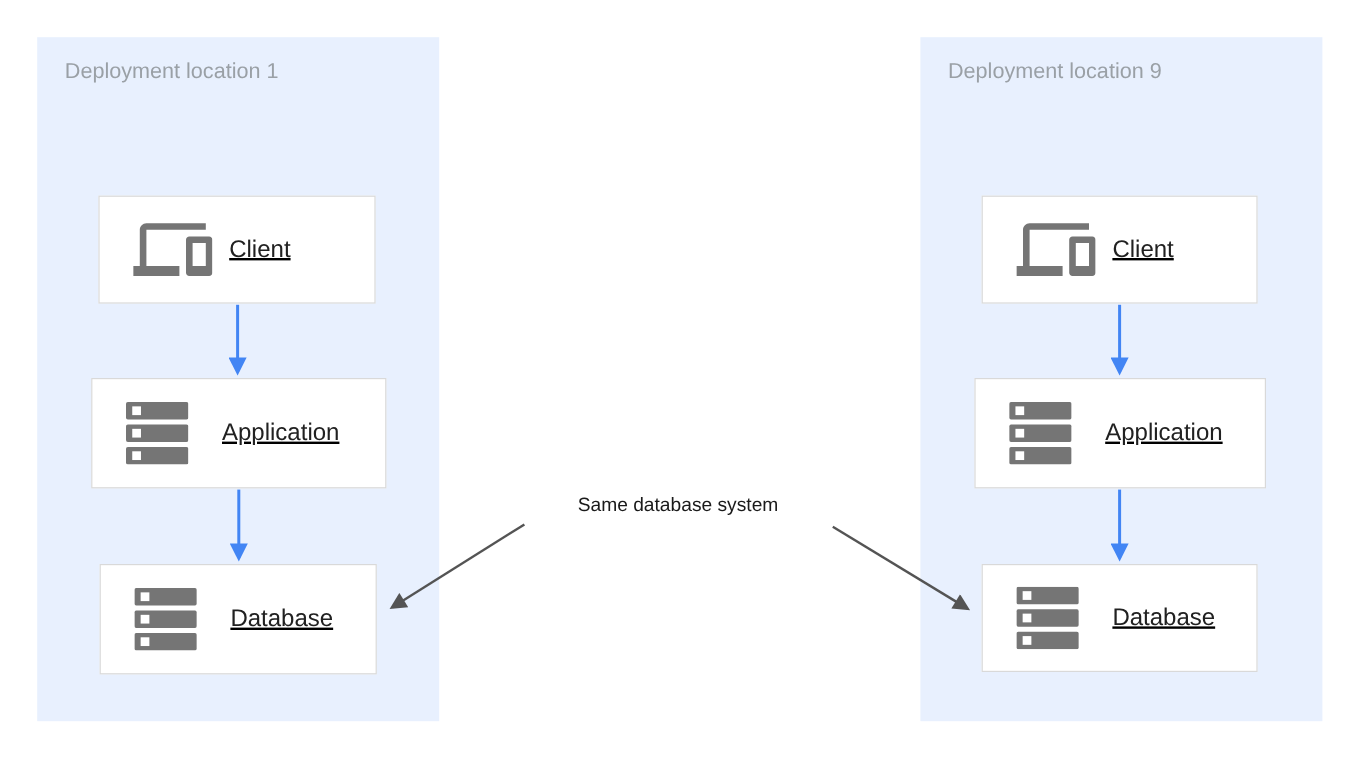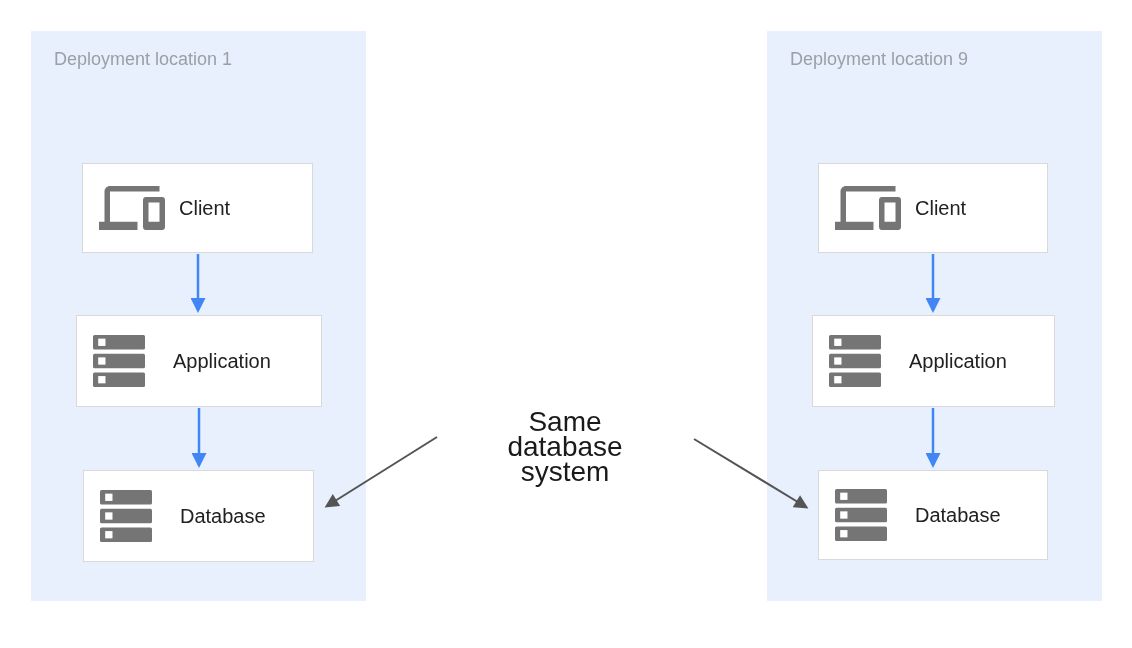--- a/index.html
+++ b/index.html
@@ -44,21 +44,22 @@
     color: var(--region-title);
     white-space: nowrap;
   }
 
   .node {
     position: absolute;
     background: var(--node-bg);
     border: 1px solid var(--node-border);
     display: flex;
     align-items: center;
-    padding-left: 16px;
+    padding-left: 28px;
+    text-decoration: underline;
   }
   
   .node-client-l { left: 82px;  top: 163px; width: 231px; height: 90px; }
   .node-app-l    { left: 76px;  top: 315px; width: 246px; height: 92px; }
   .node-db-l     { left: 83px;  top: 470px; width: 231px; height: 92px; }
   .node-client-r { left: 818px; top: 163px; width: 230px; height: 90px; }
   .node-app-r    { left: 812px; top: 315px; width: 243px; height: 92px; }
   .node-db-r     { left: 818px; top: 470px; width: 230px; height: 90px; }
 
   .icon-slot {
@@ -76,21 +77,21 @@
     margin-left: 8px;
     white-space: nowrap;
   }
 
   .annotation {
     position: absolute;
     left: 475px;
     top: 409px;
     width: 180px;
     text-align: center;
-    font-size: 28px;
+    font-size: 16px;
     line-height: 25px;
     color: var(--annotation-text);
   }
 
   .arrow-layer {
     position: absolute;
     left: 0; top: 0;
     width: 1132px;
     height: 648px;
     pointer-events: none;

